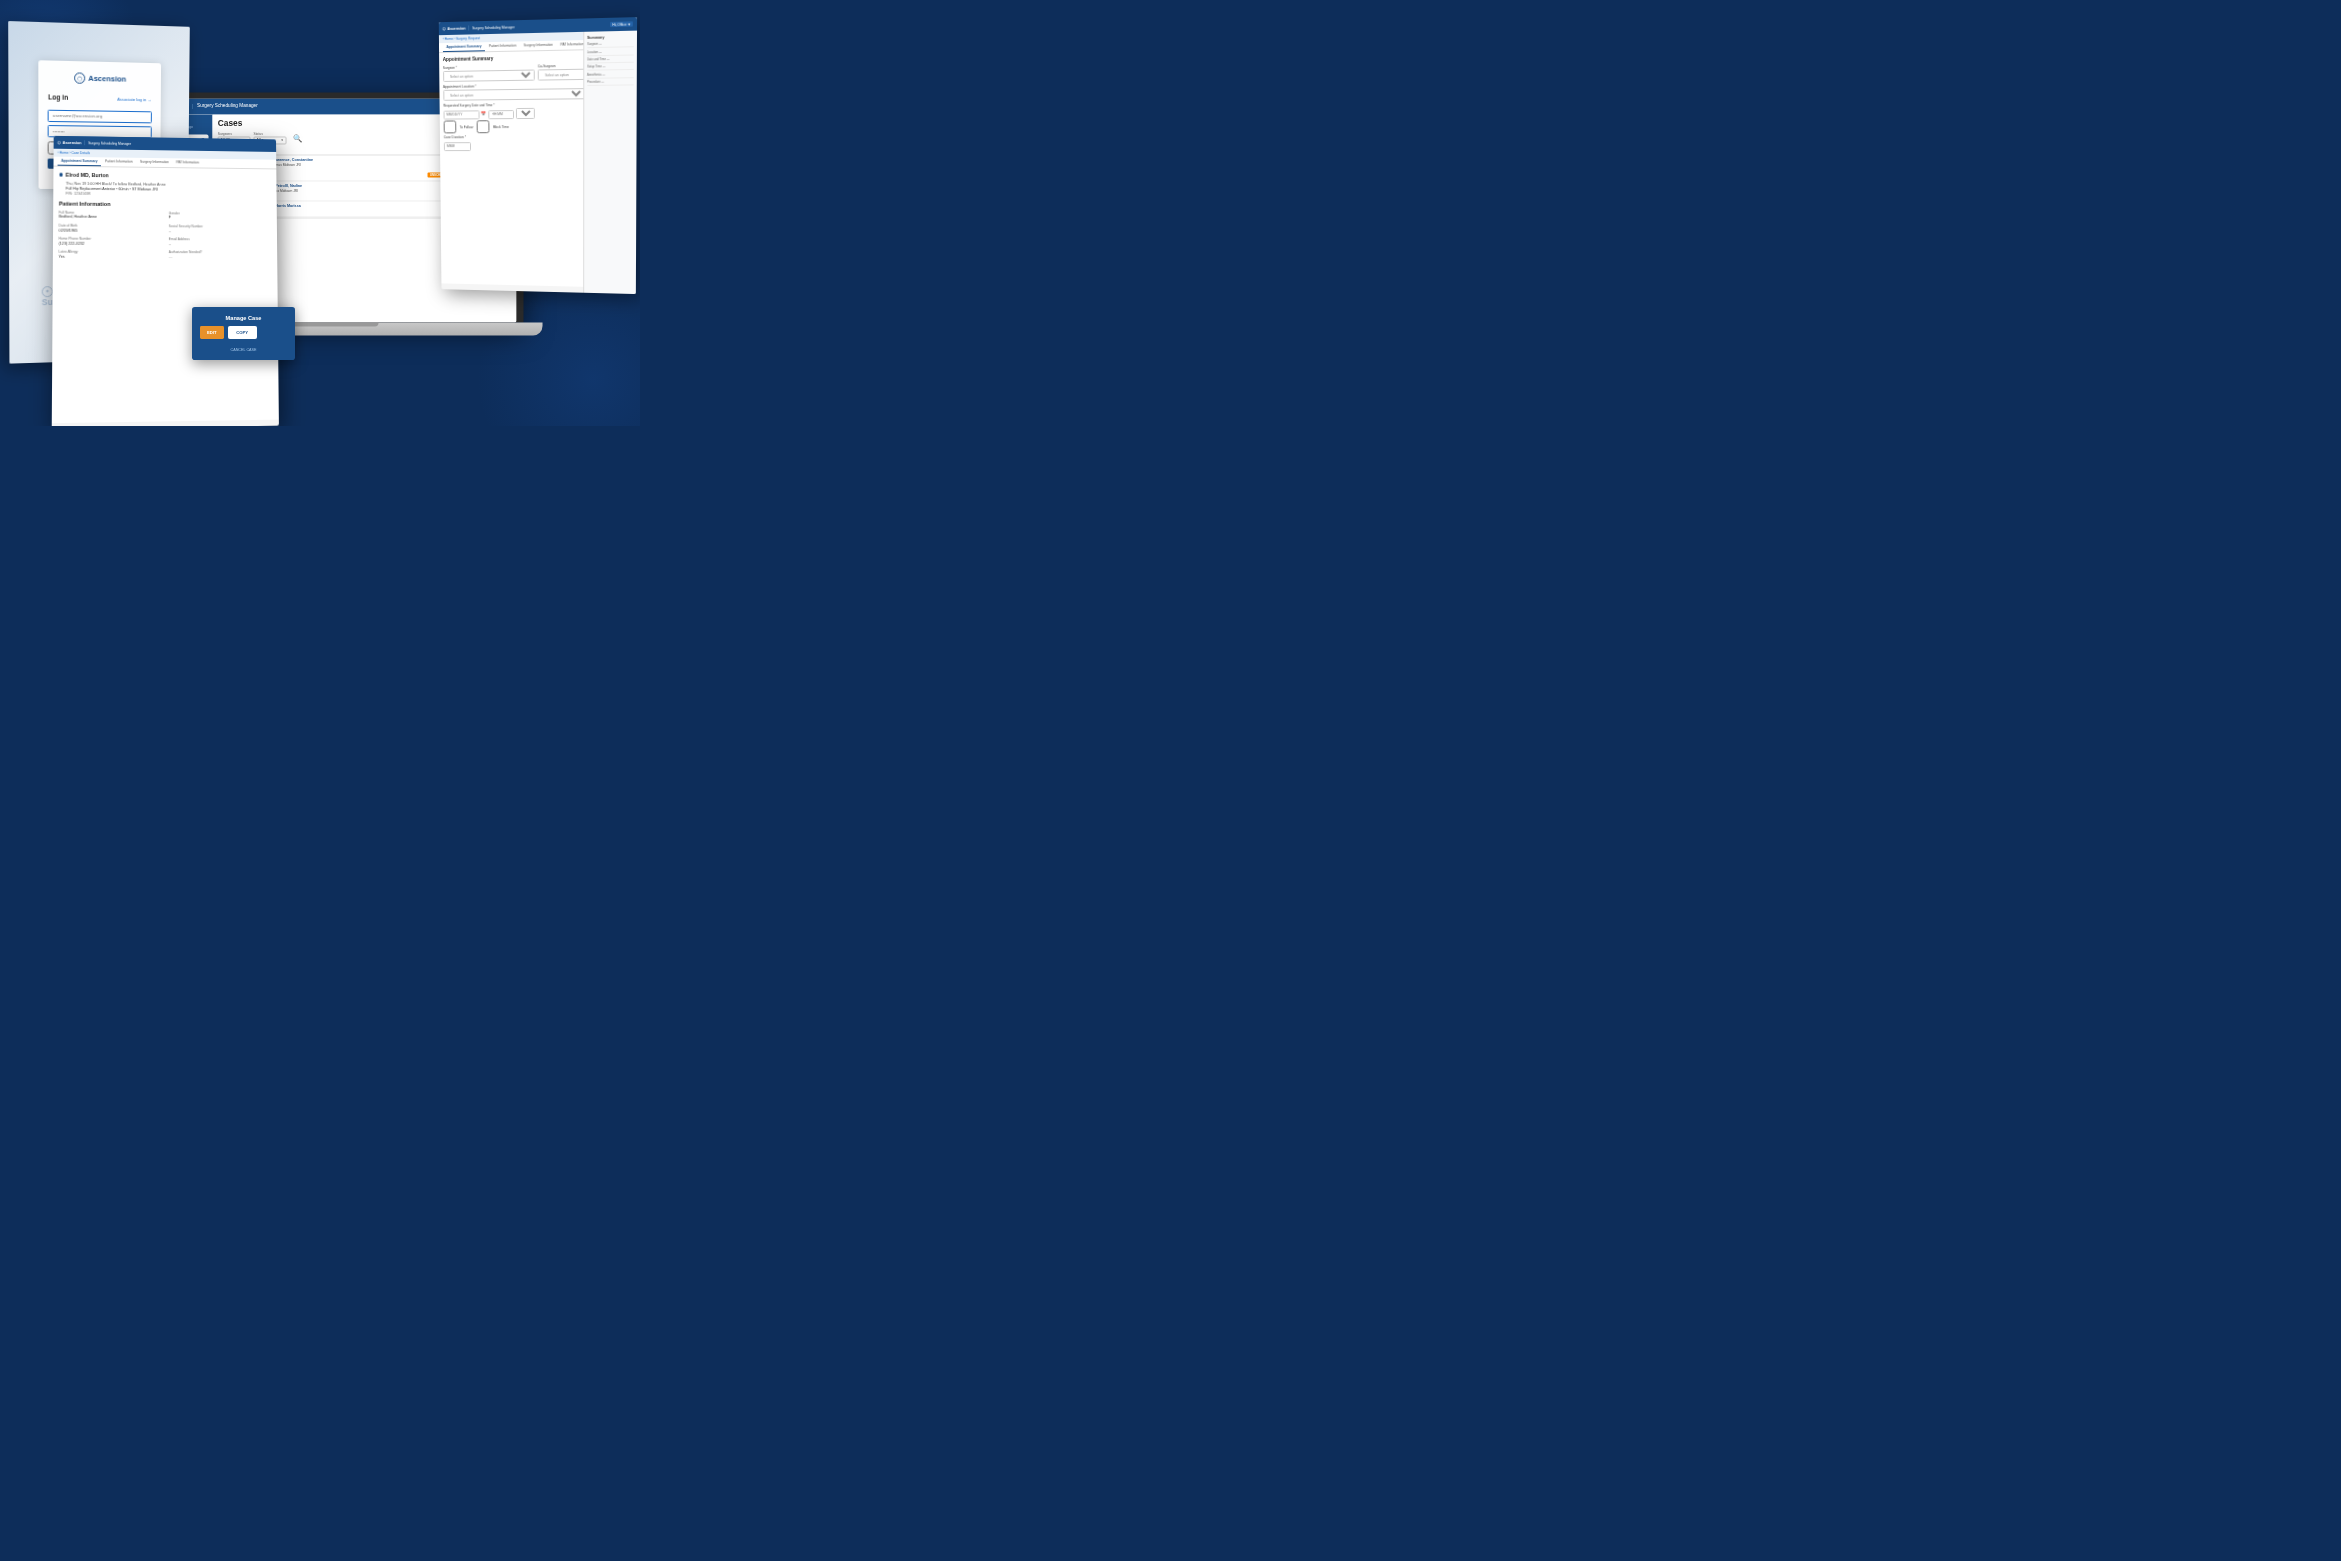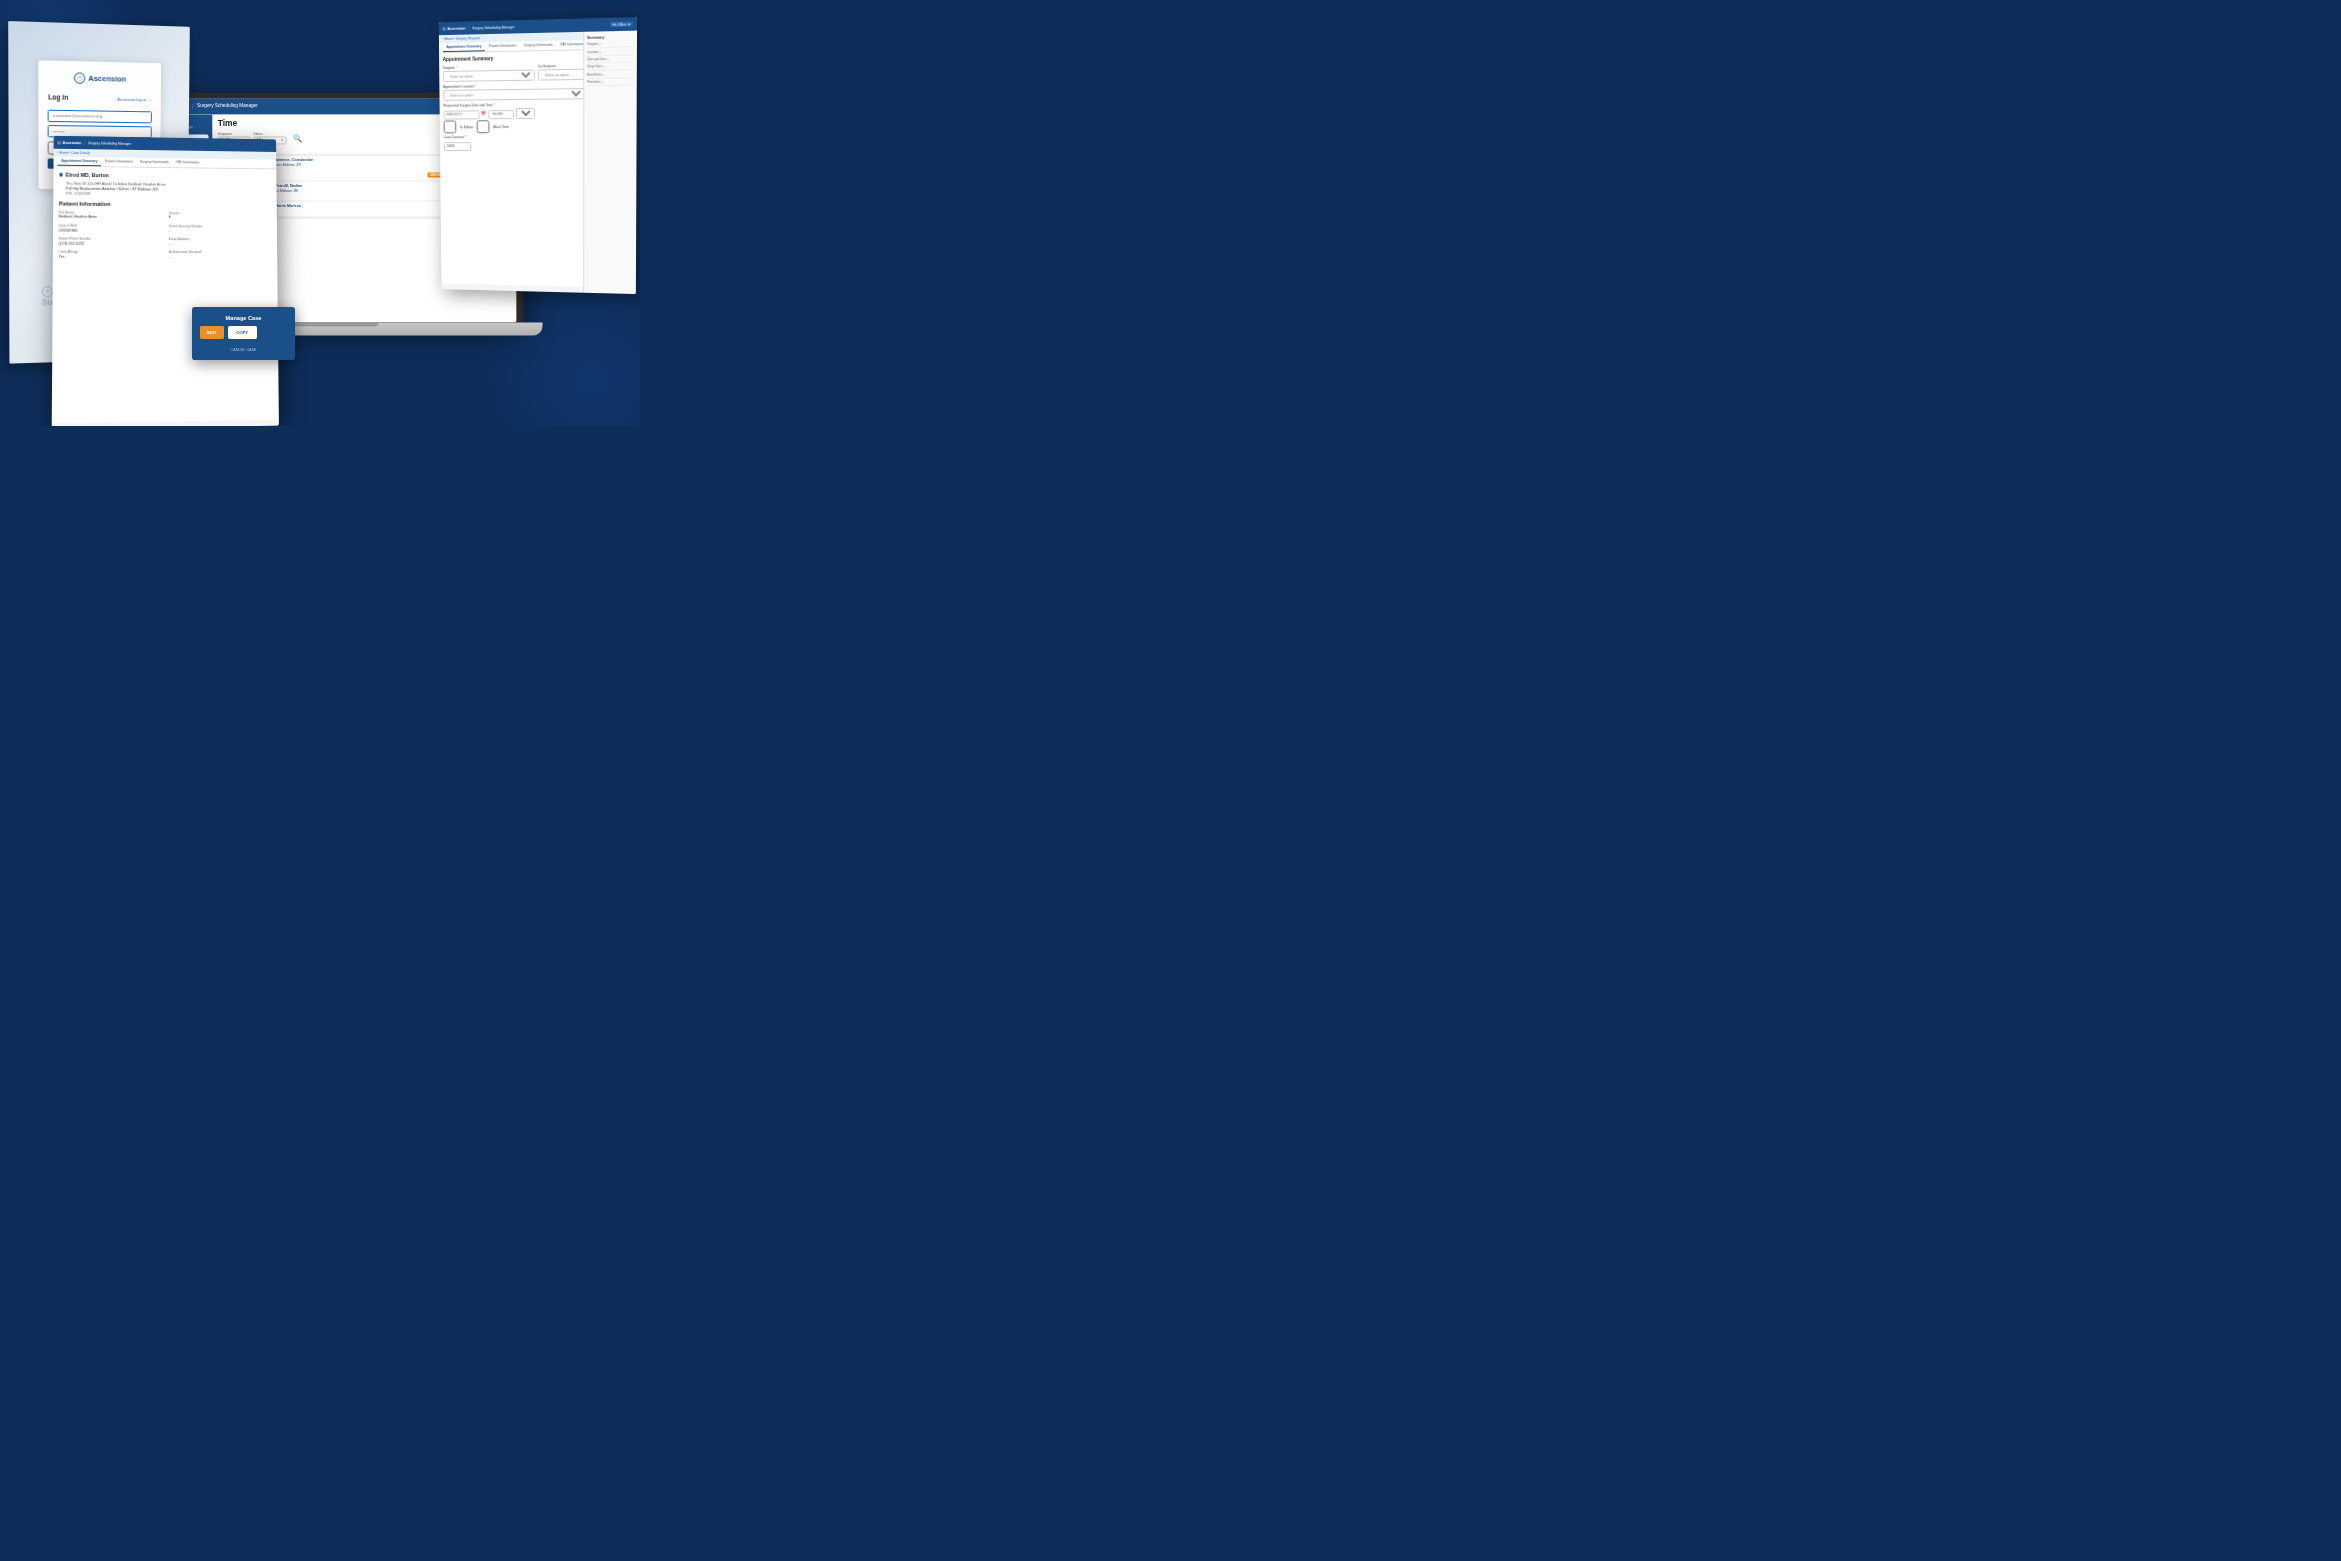--- a/index.html
+++ b/index.html
@@ -896,21 +896,21 @@
             <div class="notif-card needs-revision-card">
               <div class="notif-card-header">
                 <span class="needs-revision-text">Needs Revision</span>
                 <span class="notif-count" style="color:#e8912a;">1</span>
               </div>
               <div class="notif-review">REVIEW ALL</div>
             </div>
           </div>
 
           <div class="cases-main">
-            <div class="cases-title">Time</div>
+            <div class="cases-title">Cases</div>
 
             <div class="cases-filters">
               <div class="filter-group">
                 <div class="filter-label">Surgeons</div>
                 <div class="filter-select">
                   <span>All (8)</span> ▾
                 </div>
               </div>
               <div class="filter-group">
                 <div class="filter-label">Status</div>

